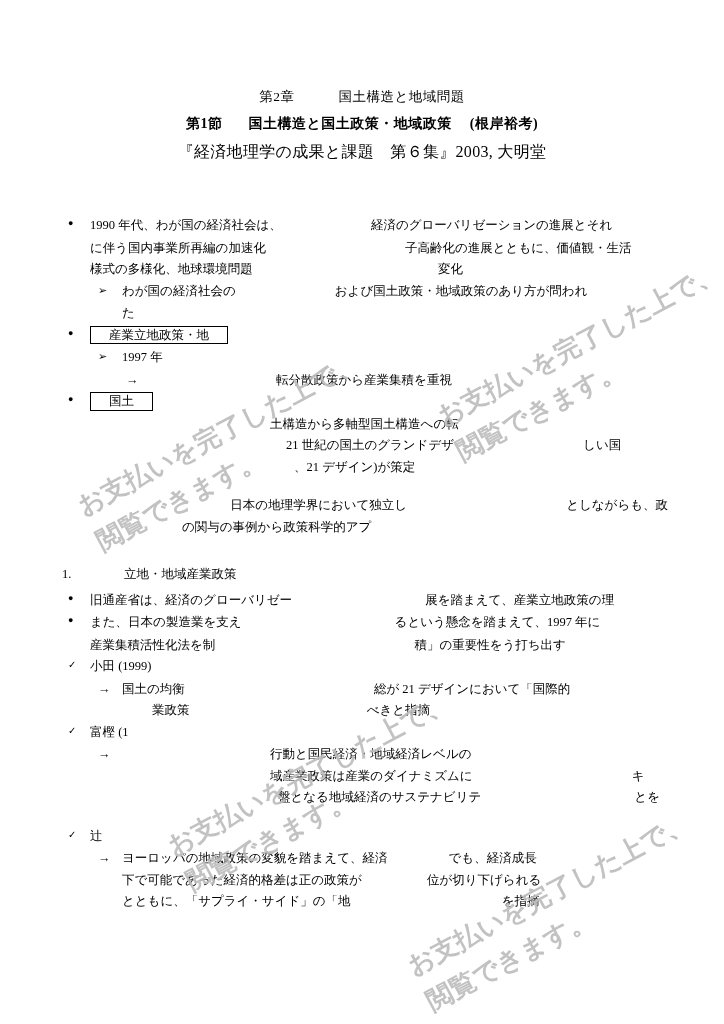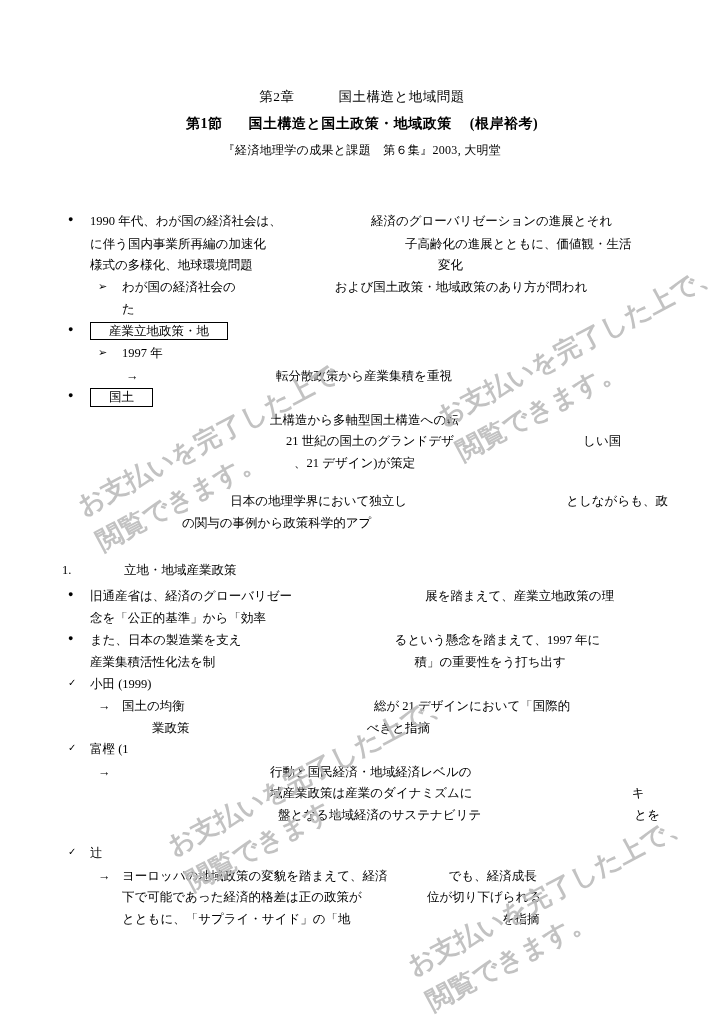--- a/index.html
+++ b/index.html
@@ -38,21 +38,21 @@
     text-align: center;
     font-size: 14px;
     font-weight: bold;
     letter-spacing: 0.5px;
     margin-bottom: 9px;
   }
   .hdr-line2 .sec { margin-right: 26px; }
   .hdr-line2 .author { margin-left: 18px; }
   .hdr-line3 {
     text-align: center;
-    font-size: 12px;
+    font-size: 16px;
     letter-spacing: 0.3px;
   }
   
   .body-block {
     margin-top: 52px;
     font-size: 12.5px;
     line-height: 1.72;
   }
   .bullet-row {
     position: relative;
@@ -243,23 +243,20 @@
       <div class="section-head">
         <span class="num">1.</span>
         <span class="gap" style="width:34px">&nbsp;</span><span>立地・地域産業政策</span>
       </div>
 
       <div class="bullet-row">
         <span class="mark disc">●</span>
         <span>旧通産省は、経済のグローバリゼー</span>
         <span class="gap" style="width:130px">&nbsp;</span><span>展を踏まえて、産業立地政策の理</span>
       </div>
-      <div class="indent-1">
-        <span>念を「公正的基準」から「効率</span>
-      </div>
 
       <div class="bullet-row">
         <span class="mark disc">●</span>
         <span>また、日本の製造業を支え</span>
         <span class="gap" style="width:150px">&nbsp;</span><span>るという懸念を踏まえて、1997 年に</span>
       </div>
       <div class="indent-1">
         <span>産業集積活性化法を制</span>
         <span class="gap" style="width:196px">&nbsp;</span><span>積」の重要性をう打ち出す</span>
       </div>

